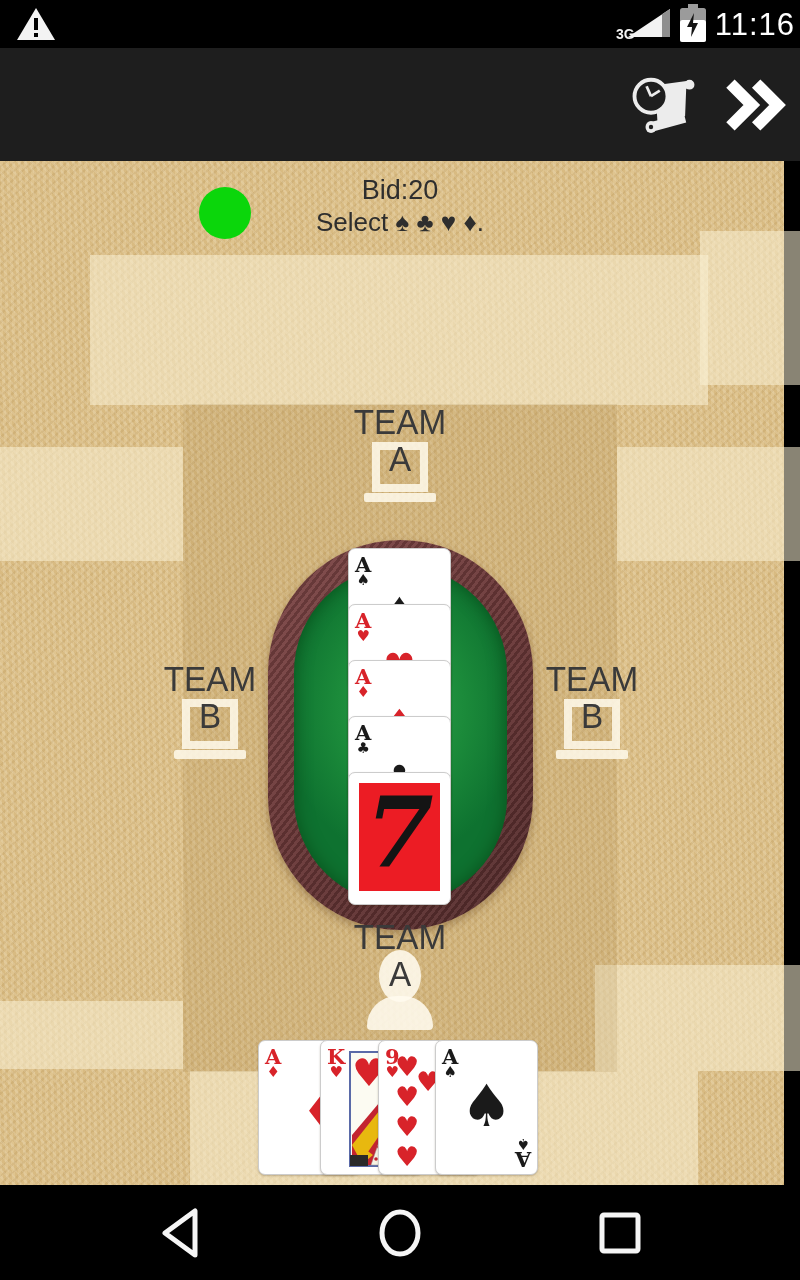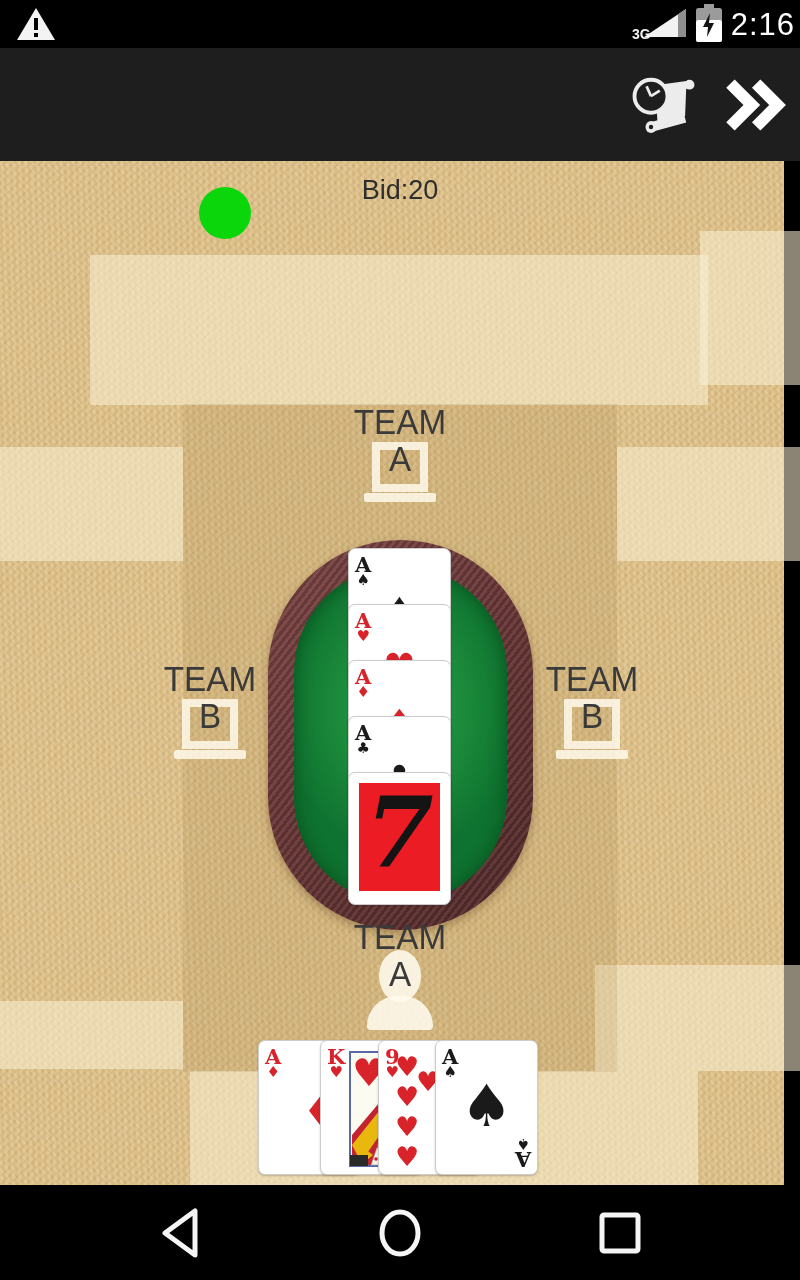--- a/index.html
+++ b/index.html
@@ -105,21 +105,21 @@
     <svg class="sb-sig" width="42" height="28" viewBox="0 0 42 28">
       <polygon points="0,28 42,28 42,0" fill="#f2f2f2"></polygon>
       <polygon points="34,28 42,28 42,0 34,5.3" fill="#8f8f8f"></polygon>
     </svg>
     <svg class="sb-batt" width="26" height="38" viewBox="0 0 26 38">
       <rect x="8" y="0" width="10" height="5" fill="#9b9b9b"></rect>
       <rect x="0" y="4" width="26" height="34" rx="2.5" fill="#9b9b9b"></rect>
       <rect x="0" y="16" width="26" height="22" rx="2.5" fill="#fff"></rect>
       <polygon points="14,9 7,23 12,23 11,33 18,19 13,19" fill="#141414"></polygon>
     </svg>
-    <span class="sb-time">2:16</span>
+    <span class="sb-time">11:16</span>
   </div>
 </div>
 
 <div class="abs app-bar">
   <div class="appbar-btn">
     <svg width="72" height="66" viewBox="0 0 64 60">
       <path d="M26 12 L56 8 C61 8 62 14 57 15 L54 15 L53 40 L28 48 Z" fill="#ececec"></path>
       <circle cx="57" cy="11.5" r="3.5" fill="none" stroke="#ececec" stroke-width="2"></circle>
       <path d="M20 46 L52 38 L54 46 L24 54 Z" fill="#ececec"></path>
       <ellipse cx="22" cy="50" rx="5" ry="5.5" fill="#ececec"></ellipse>
@@ -143,20 +143,21 @@
   <div class="abs patch" style="left:700px;top:70px;width:100px;height:154px;"></div>
   <div class="abs patch" style="left:0;top:286px;width:183px;height:114px;"></div>
   <div class="abs patch" style="left:617px;top:286px;width:183px;height:114px;"></div>
   <div class="abs patch" style="left:0;top:840px;width:183px;height:68px;"></div>
   <div class="abs patch" style="left:595px;top:804px;width:205px;height:106px;"></div>
   <div class="abs patch" style="left:190px;top:910px;width:508px;height:114px;"></div>
   <div class="abs patch-dark" style="left:183px;top:243px;width:434px;height:668px;"></div>
 
   <div class="abs turn-dot" style="background: rgb(11, 214, 11);"></div>
   <div class="abs bid-line bid-text">Bid:20</div>
+  <div class="abs bid-line prompt-text">Select ♠ ♣ ♥ ♦.</div>
 
   <div class="abs seat" style="left:325px;top:242px;">
     <div class="seat-icon" style="top:39px;">
       <div class="laptop-box"></div>
         <div class="laptop-base"></div>
     </div>
     <span class="t1">TEAM</span>
     <span class="t2">A</span>
   </div>
 

